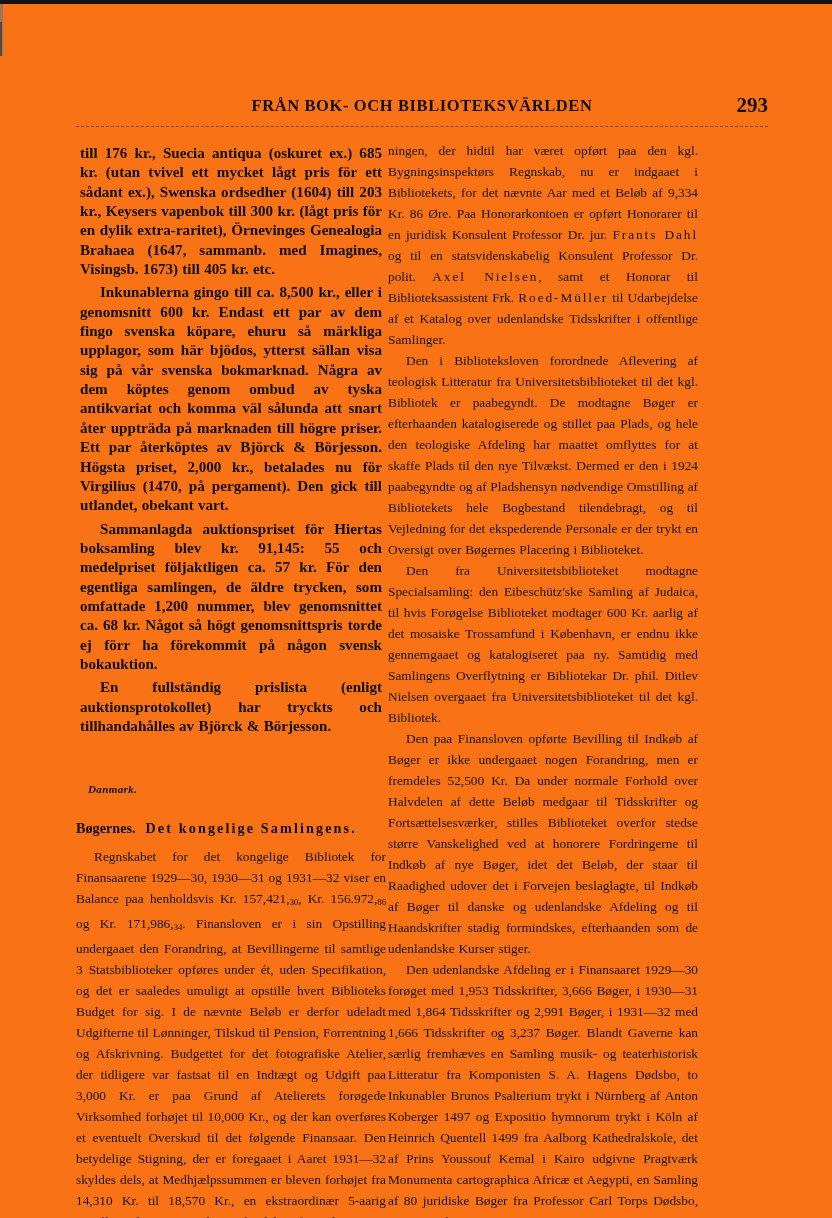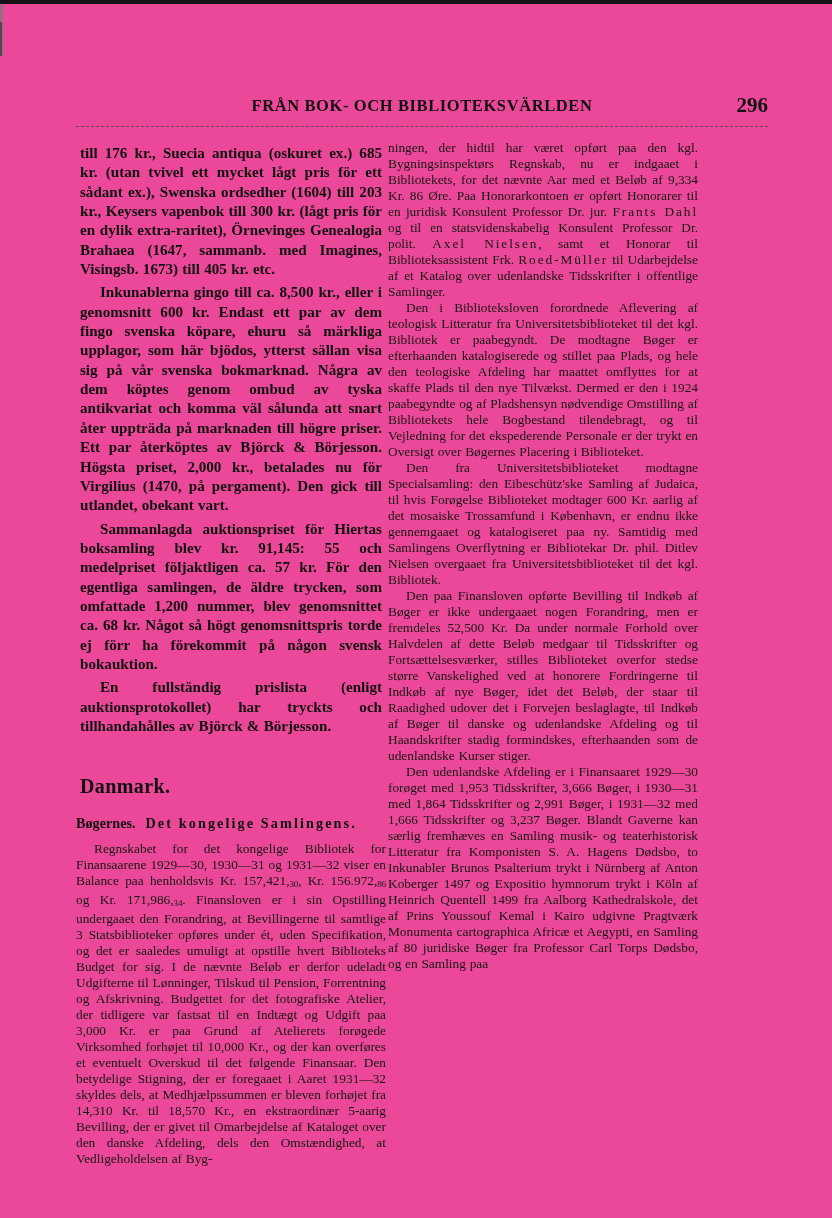--- a/index.html
+++ b/index.html
@@ -8,21 +8,21 @@
     background: #ffffff;
   }
   body {
     font-family: "Liberation Serif", "DejaVu Serif", serif;
     color: #1a1a1a;
   }
   .page {
     position: relative;
     width: 832px;
     height: 1218px;
-    background: #ec4899;
+    background: #f97316;
     overflow: hidden;
     box-sizing: border-box;
   }
   
   .scan-edge-top {
     position: absolute;
     top: 0; left: 0;
     width: 832px; height: 4px;
     background: #141414;
   }
@@ -103,35 +103,36 @@
     word-spacing: .5px;
     color: #111;
     font-weight: 600;
   }
   p.sv.noindent { text-indent: 0; }
 
   
   p.da {
     margin: 0;
     font-size: 13.35px;
-    line-height: 16px;
+    line-height: 21px;
     text-align: justify;
     text-indent: 18px;
     word-spacing: .4px;
     color: #151515;
   }
   p.da.noindent { text-indent: 0; }
 
   h2.country {
-    margin: 4px;
-    font-size: 20px;
+    margin: 12px;
+    font-size: 11px;
     font-weight: 700;
     letter-spacing: .4px;
     color: #111;
     text-indent: 0;
+    font-style: italic;
   }
   h3.institution {
     margin: 0;
     font-size: 14.2px;
     font-weight: 700;
     color: #111;
     text-indent: 0;
   }
   h3.institution .city { letter-spacing: 0; }
   h3.institution .inst { letter-spacing: 2.1px; padding-left: 10px; }
@@ -151,21 +152,21 @@
 <body>
 
 <div class="page">
 
   <div class="scan-edge-top"></div>
   <div class="scan-edge-left"></div>
   <div class="scan-edge-left2"></div>
 
   <div class="runhead">
     <div class="runhead-title">FRÅN BOK- OCH BIBLIOTEKSVÄRLDEN</div>
-    <div class="runhead-pageno">296</div>
+    <div class="runhead-pageno">293</div>
   </div>
   <div class="runhead-rule"></div>
 
   <div class="columns">
 
     <div class="col col-left">
       <p class="sv noindent">till 176 kr., Suecia antiqua (oskuret ex.) 685 kr. (utan tvivel ett mycket lågt pris för ett sådant ex.), Swenska ordsedher (1604) till 203 kr., Keysers vapenbok till 300 kr. (lågt pris för en dylik extra-raritet), Örnevinges Genealogia Brahaea (1647, sammanb. med Imagines, Visingsb. 1673) till 405 kr. etc.</p>
       <p class="sv">Inkunablerna gingo till ca. 8,500 kr., eller i genomsnitt 600 kr. Endast ett par av dem fingo svenska köpare, ehuru så märkliga upplagor, som här bjödos, ytterst sällan visa sig på vår svenska bokmarknad. Några av dem köptes genom ombud av tyska antikvariat och komma väl sålunda att snart åter uppträda på marknaden till högre priser. Ett par återköptes av Björck &amp; Börjesson. Högsta priset, 2,000 kr., betalades nu för Virgilius (1470, på pergament). Den gick till utlandet, obekant vart.</p>
       <p class="sv">Sammanlagda auktionspriset för Hiertas boksamling blev kr. 91,145: 55 och medelpriset följaktligen ca. 57 kr. För den egentliga samlingen, de äldre trycken, som omfattade 1,200 nummer, blev genomsnittet ca. 68 kr. Något så högt genomsnittspris torde ej förr ha förekommit på någon svensk bokauktion.</p>
       <p class="sv">En fullständig prislista (enligt auktionsprotokollet) har tryckts och tillhandahålles av Björck &amp; Börjesson.</p>

